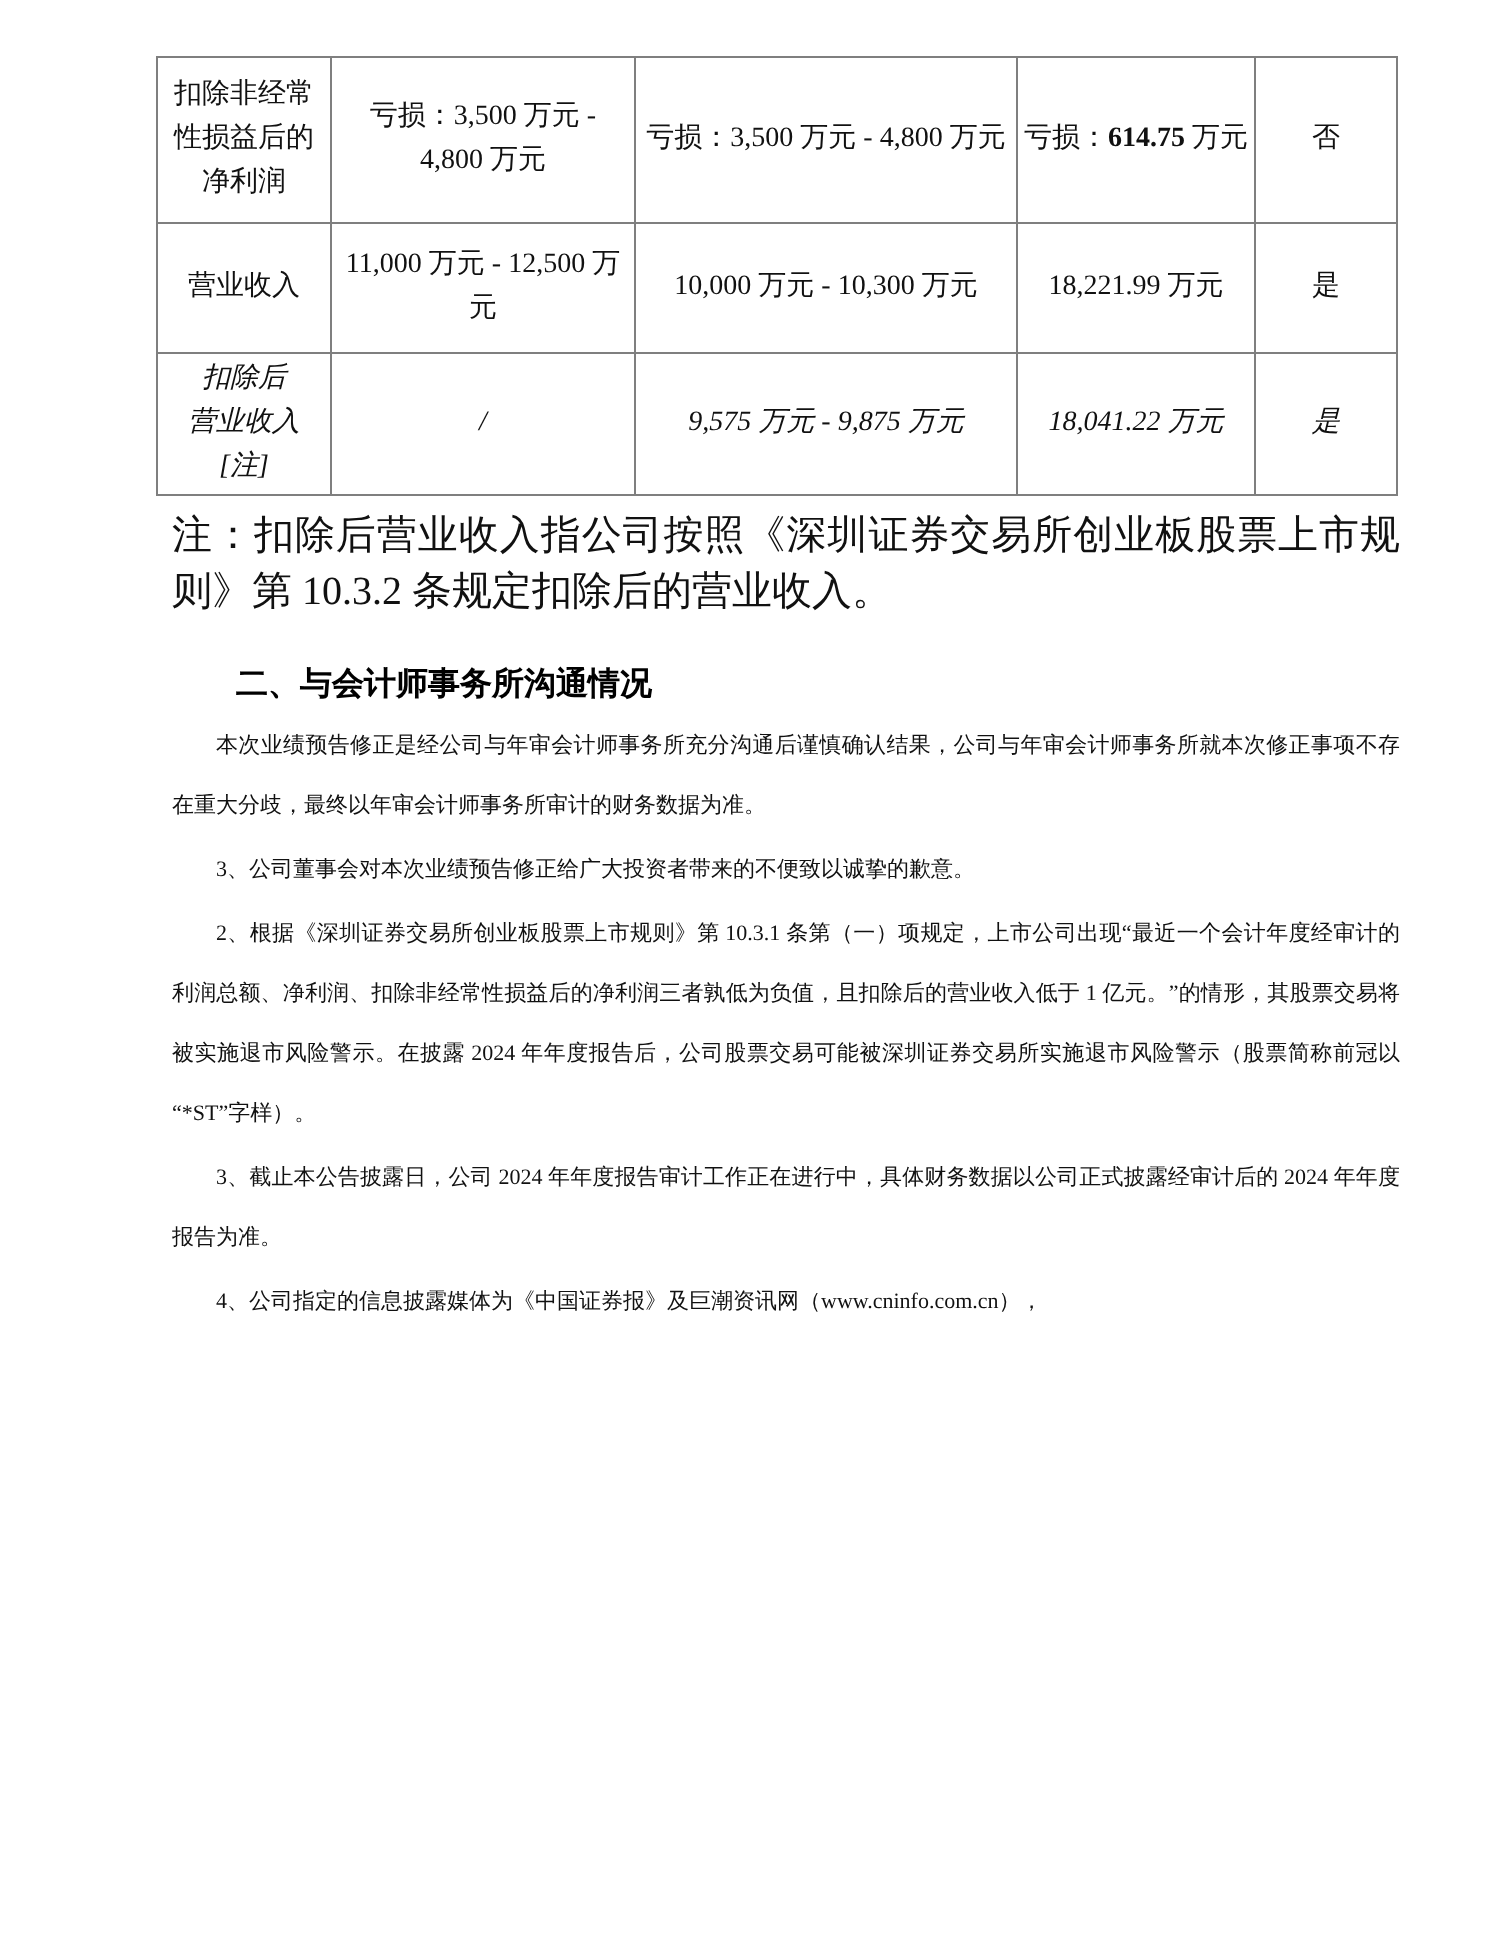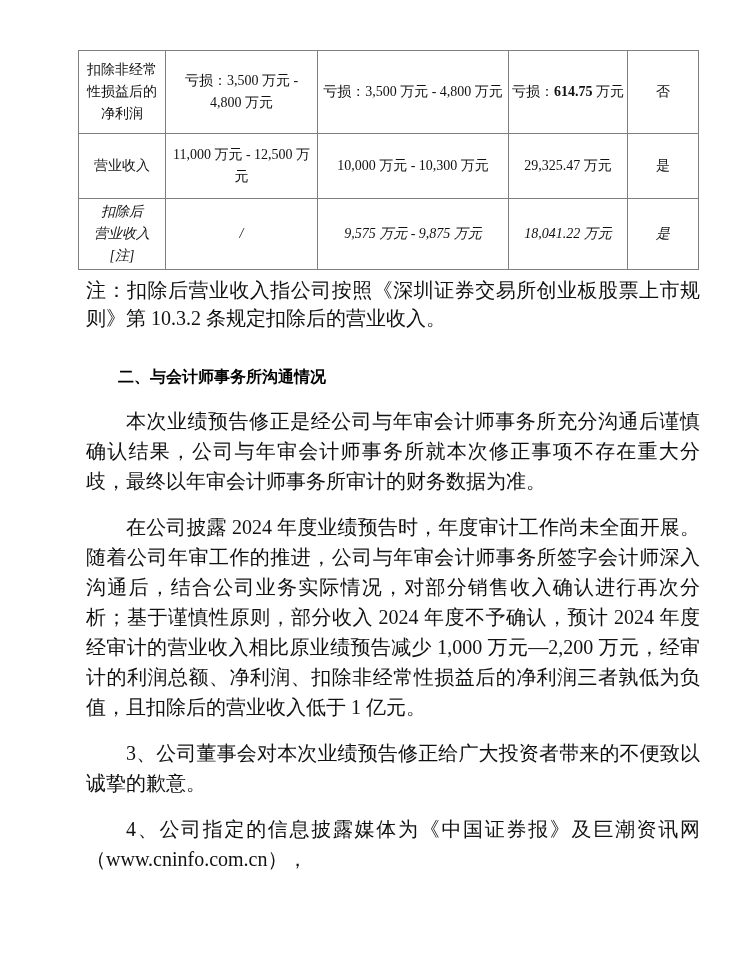--- a/index.html
+++ b/index.html
@@ -2,21 +2,21 @@
 <html lang="zh"><head>
 <meta charset="utf-8">
 <style>
   html,body{margin:0;padding:0;}
   body{
     width:745px;height:979px;background:#ffffff;
     font-family:"Liberation Serif","DejaVu Serif",serif;
     color:#111111;
     overflow:hidden;
   }
-  .page{position:relative;width:648px;height:979px;box-sizing:border-box;padding-top:50px;}
+  .page{position:relative;width:648px;height:979px;box-sizing:border-box;padding-top:28px;}
 
   
   table.perf{
     border-collapse:collapse;
     table-layout:fixed;
     margin-left:78px;
     width:620px;
     font-size:14px;
     line-height:22px;
   }
@@ -45,24 +45,24 @@
   }
   h3.sec{
     margin:12px 0 2px 0;
     font-family:"Liberation Sans","DejaVu Sans",sans-serif;
     font-weight:bold;
     font-size:16px;
     line-height:26px;
     text-indent:2em;
     color:#000000;
   }
-  h3.sec2{margin-top:32px;}
+  h3.sec2{margin-top:20px;}
   p.body{
-    margin:16px 0 0 0;
-    font-size:20px;
+    margin:2px 0 0 0;
+    font-size:11px;
     line-height:30px;
     text-align:justify;
     text-indent:2em;
     font-family:Liberation Serif, serif;
   }
 </style>
 </head>
 <body>
 
 <div class="page">
@@ -84,21 +84,21 @@
 4,800 万元</td>
         <td class="nowrap">亏损：3,500 万元 - 4,800 万元</td>
         <td class="nowrap"><span>亏损：</span><b>614.75</b><span> 万元</span></td>
         <td>否</td>
       </tr>
       <tr class="r2">
         <td>营业收入</td>
         <td class="prewrap">11,000 万元 - 12,500 万
 元</td>
         <td class="nowrap">10,000 万元 - 10,300 万元</td>
-        <td class="nowrap">29,325.47 万元</td>
+        <td class="nowrap">18,221.99 万元</td>
         <td>是</td>
       </tr>
       <tr class="r3">
         <td class="prewrap">扣除后
 营业收入
 [注]</td>
         <td>/</td>
         <td class="nowrap">9,575 万元 - 9,875 万元</td>
         <td class="nowrap">18,041.22 万元</td>
         <td>是</td>
@@ -106,19 +106,20 @@
     </tbody>
   </table>
 
   <div class="textcol">
 
     <p class="note">注：扣除后营业收入指公司按照《深圳证券交易所创业板股票上市规则》第 10.3.2 条规定扣除后的营业收入。</p>
 
     <h3 class="sec sec2">二、与会计师事务所沟通情况</h3>
     <p class="body">本次业绩预告修正是经公司与年审会计师事务所充分沟通后谨慎确认结果，公司与年审会计师事务所就本次修正事项不存在重大分歧，最终以年审会计师事务所审计的财务数据为准。</p>
 
-    <p class="body">在公司披露 2024 年度业绩预告时，年度审计工作尚未全面开展。随着公司年审工作的推进，公司与年审会计师事务所签字会计师深入沟通后，结合公司业务实际情况，对部分销售收入确认进行再次分析；基于谨慎性原则，部分收入 2024 年度不予确认，预计 2024 年度经审计的营业收入相比原业绩预告减少 1,000 万元—2,200 万元，经审计的利润总额、净利润、扣除非经常性损益后的净利润三者孰低为负值，且扣除后的营业收入低于 1 亿元。</p>
 
     <p class="body">3、公司董事会对本次业绩预告修正给广大投资者带来的不便致以诚挚的歉意。</p>
+    <p class="body">2、根据《深圳证券交易所创业板股票上市规则》第 10.3.1 条第（一）项规定，上市公司出现“最近一个会计年度经审计的利润总额、净利润、扣除非经常性损益后的净利润三者孰低为负值，且扣除后的营业收入低于 1 亿元。”的情形，其股票交易将被实施退市风险警示。在披露 2024 年年度报告后，公司股票交易可能被深圳证券交易所实施退市风险警示（股票简称前冠以“*ST”字样）。</p>
+    <p class="body">3、截止本公告披露日，公司 2024 年年度报告审计工作正在进行中，具体财务数据以公司正式披露经审计后的 2024 年年度报告为准。</p>
     <p class="body">4、公司指定的信息披露媒体为《中国证券报》及巨潮资讯网（www.cninfo.com.cn），</p>
 
   </div>
 </div>
 
 </body></html>

